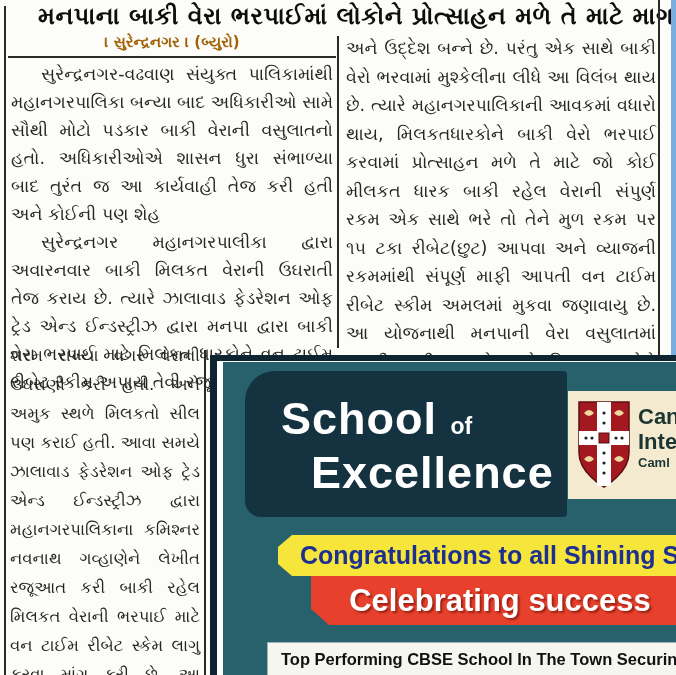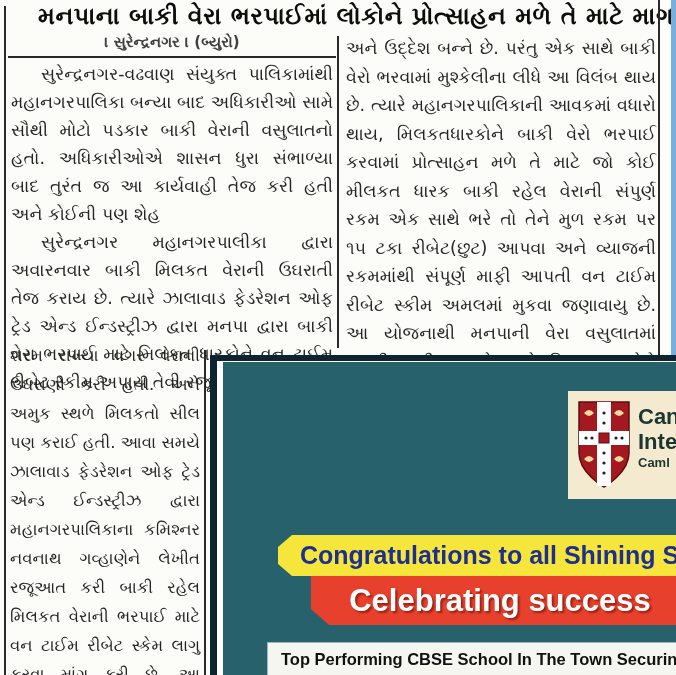--- a/index.html
+++ b/index.html
@@ -19,21 +19,21 @@
   .frame-blue-right{position:absolute;left:671px;top:0;width:5px;height:360px;background:#79aee0;}
 
   
   .headline{
     position:absolute;left:38px;top:1px;width:615px;
     font-size:24px;line-height:30px;font-weight:bold;color:#0d0d0d;
     text-align:center;letter-spacing:0.5px;white-space:nowrap;
   }
   .byline{
     position:absolute;left:8px;top:33px;width:328px;
-    text-align:center;font-weight:bold;font-size:15px;color:#404040;
+    text-align:center;font-weight:bold;font-size:15px;color:#a16207;
   }
 
   
   .col{position:absolute;text-align:justify;color:#262626;}
   .col p{margin:0;text-indent:30px;}
   .col-left{left:11px;top:60px;width:322px;font-size:17.5px;line-height:28px;}
   .col-right{left:346px;top:34px;width:310px;font-size:17.5px;line-height:28.5px;}
   .col-right p{text-indent:0;}
   .col-narrow{left:10px;top:341px;width:190px;font-size:16.5px;line-height:29px;}
   .col-narrow p{text-indent:0;}
@@ -120,20 +120,27 @@
   </div>
 
   <div class="col col-narrow">
     <p>શરમ રાખ્યા વગર વેરાની ઉઘરાણી કરી હતી. અને અમુક સ્થળે મિલકતો સીલ પણ કરાઈ હતી. આવા સમયે ઝાલાવાડ ફેડરેશન ઓફ ટ્રેડ એન્ડ ઈન્ડસ્ટ્રીઝ દ્વારા મહાનગરપાલિકાના કમિશ્નર નવનાથ ગવ્હાણેને લેખીત રજૂઆત કરી બાકી રહેલ મિલકત વેરાની ભરપાઈ માટે વન ટાઈમ રીબેટ સ્કેમ લાગુ કરવા માંગ કરી છે. આ રજૂઆતમાં સંસ્થાના ફાઉન્ડર ચેરમેન કિશોરસિંહ ઝાલા.</p>
   </div>
 
   <div class="ad">
     <div class="ad-inner">
       <div class="ad-teal">
 
+        <div class="soe-box">
+          <div class="soe-line1">
+            <span>School</span>
+            <span class="soe-of">of</span>
+          </div>
+          <div class="soe-line2">Excellence</div>
+        </div>
 
         <div class="cam-box">
           <span class="cam-shield">
             <svg width="52" height="88" viewBox="0 0 52 88" xmlns="http://www.w3.org/2000/svg">
               <path d="M1 1 H51 V52 C51 72 26 86 26 86 C26 86 1 72 1 52 Z" fill="#a3191f" stroke="#5d0e12" stroke-width="1.5"></path>
               <rect x="19" y="1" width="14" height="84" fill="#ffffff"></rect>
               <rect x="1" y="30" width="50" height="14" fill="#ffffff"></rect>
               <rect x="21" y="32" width="10" height="10" fill="#a3191f" stroke="#5d0e12" stroke-width="1"></rect>
               <circle cx="26" cy="12" r="1.6" fill="#222"></circle>
                 <circle cx="26" cy="22" r="1.6" fill="#222"></circle>

